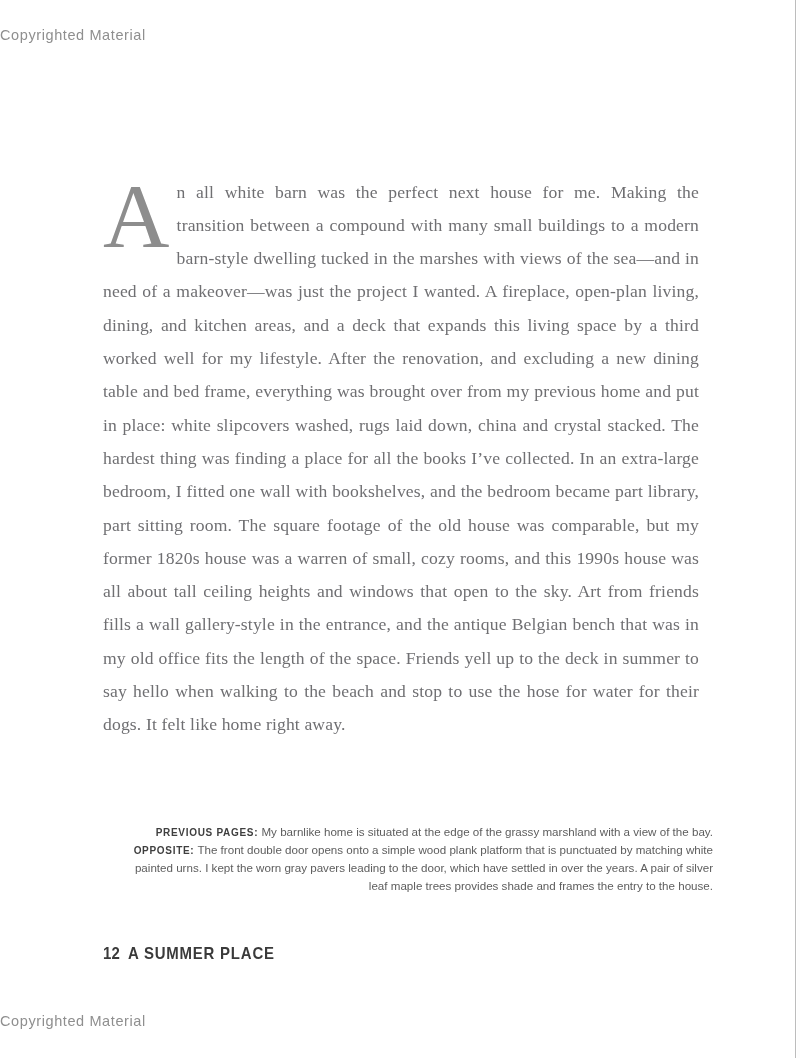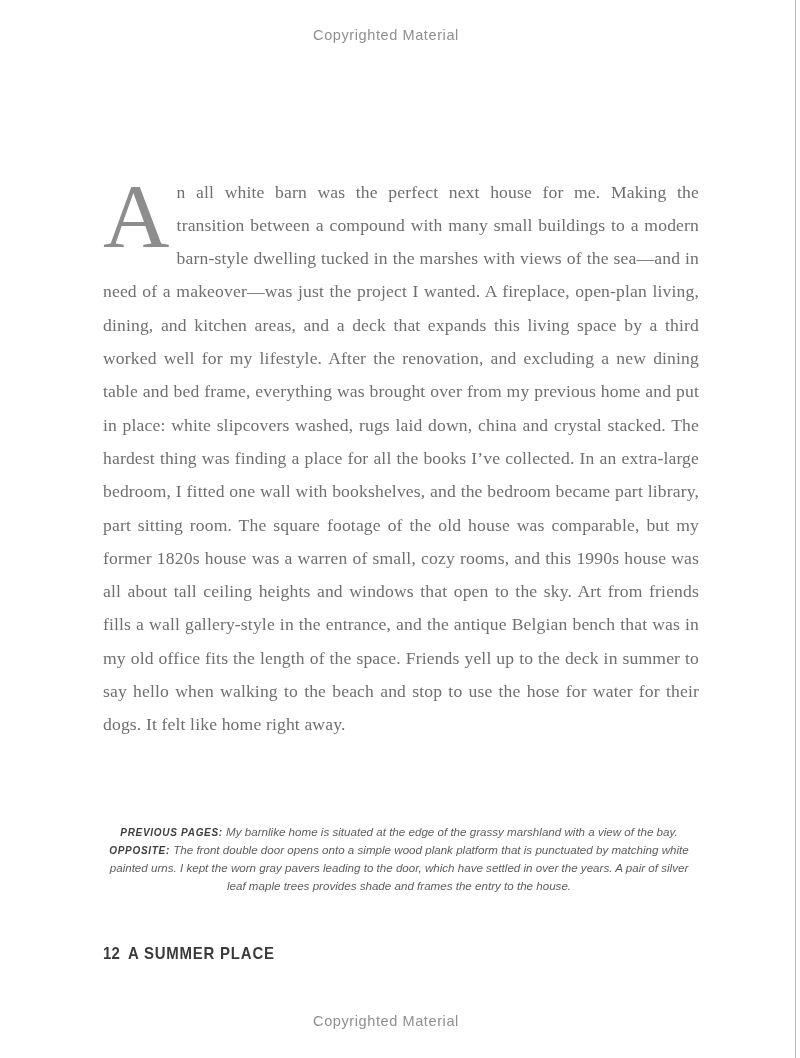--- a/index.html
+++ b/index.html
@@ -39,21 +39,20 @@
     right: 0px;
     width: 3px;
     height: 1058px;
     background: #fdfdfd;
   }
 
   .watermark {
     position: absolute;
     left: 0;
     width: 772px;
-    text-align: center;
     font-family: "Liberation Sans", sans-serif;
     font-size: 14.5px;
     letter-spacing: 0.6px;
     color: #8f8f8f;
   }
   .watermark-top { top: 27px; }
   .watermark-bottom { top: 1013px; }
 
   .body-block {
     position: absolute;
@@ -84,29 +83,28 @@
     hyphens: none;
   }
   .body-text::after {
     content: "";
     display: block;
     clear: both;
   }
 
   .caption {
     position: absolute;
-    left: 103px;
+    left: 121px;
     top: 823px;
     width: 592px;
     font-family: "Liberation Sans", sans-serif;
     font-size: 11.6px;
     line-height: 17.2px;
     color: #5d5d5d;
-    text-align: center;
-    font-style: italic;
+    text-align: right;
   }
   .caption .lead {
     font-weight: bold;
     font-size: 10px;
     letter-spacing: 0.7px;
     text-transform: uppercase;
     color: #3f3f3f;
   }
 
   .footer {

